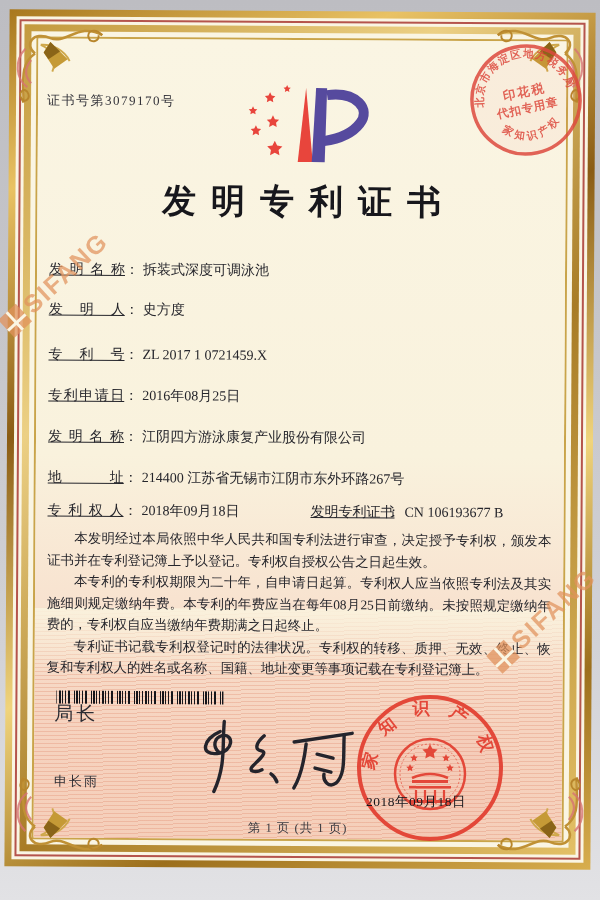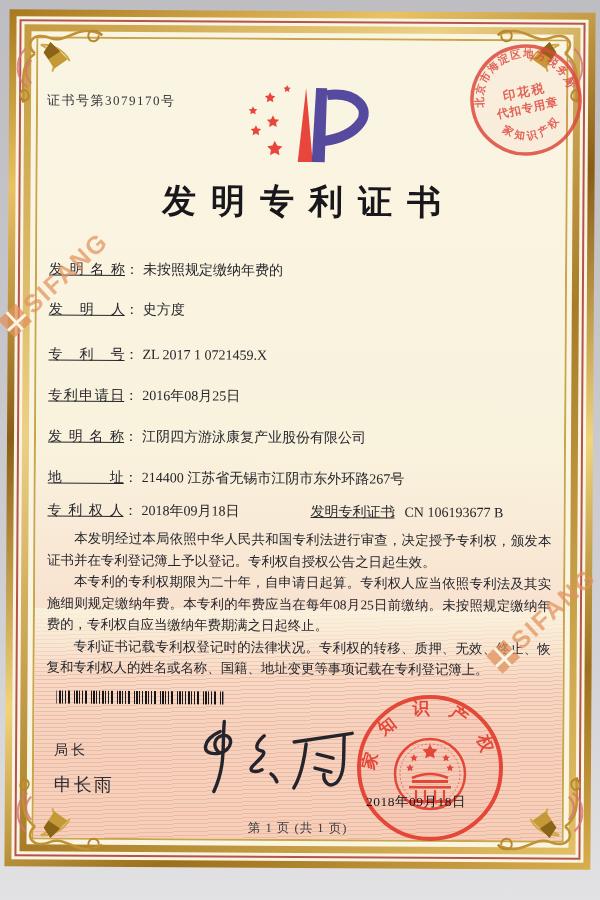--- a/index.html
+++ b/index.html
@@ -42,22 +42,22 @@
   .fields{position:absolute;left:12px;right:10px;top:0;font-size:14px;}
   .frow{position:absolute;left:0;right:0;white-space:nowrap;}
   .lbl{display:inline-block;width:76px;text-align:justify;text-align-last:justify;vertical-align:top;text-decoration:underline;}
   .val{margin-left:4px;}
   .r1{top:222px}.r2{top:262px}.r3{top:307px}.r4{top:348px}.r5{top:389px}.r6{top:430px}.r7{top:463px}
   .pair2{position:absolute;left:263px;top:0;}
   .paras{position:absolute;left:12px;right:12px;top:489px;font-size:13.4px;line-height:21.5px;text-align:justify;}
   .paras p{margin:0;text-indent:2em;}
   .barcode{position:absolute;left:22px;top:652px;width:167px;height:13px;
     background:repeating-linear-gradient(90deg,#15151a 0 1px,rgba(0,0,0,0) 1px 2.6px,#15151a 2.6px 4.6px,rgba(0,0,0,0) 4.6px 5.6px,#15151a 5.6px 6.2px,rgba(0,0,0,0) 6.2px 8.6px);}
-  .director-label{position:absolute;left:20px;top:703px;font-size:14px;letter-spacing:3px;color:#2c2c33;}
-  .director-name{position:absolute;left:20px;top:734px;font-size:18px;letter-spacing:2px;color:#2c2c33;}
+  .director-label{position:absolute;left:20px;top:662px;font-size:19px;letter-spacing:3px;color:#2c2c33;}
+  .director-name{position:absolute;left:20px;top:734px;font-size:13px;letter-spacing:2px;color:#2c2c33;}
   .signature{position:absolute;left:152px;top:676px;width:170px;height:82px;}
   .footer{position:absolute;left:0;right:0;top:780px;text-align:center;font-size:12.5px;letter-spacing:1px;color:#3a3a40;}
 
   
   .corner{position:absolute;width:96px;height:96px;pointer-events:none;}
   .c-tl{left:12px;top:16px;}
   .c-tr{right:12px;top:16px;transform:scaleX(-1);}
   .c-bl{left:12px;bottom:36px;transform:scaleY(-1);}
   .c-br{right:12px;bottom:36px;transform:scale(-1,-1);}
 
@@ -118,21 +118,21 @@
                   <use href="#st" transform="translate(31,40) scale(6.5)" fill="#e8453c"></use>
                   <use href="#st" transform="translate(11,29) scale(4.5)" fill="#e8453c"></use>
                   <use href="#st" transform="translate(28,16) scale(5.5)" fill="#e8453c"></use>
                   <use href="#st" transform="translate(45,7) scale(3.8)" fill="#e8453c"></use>
                 </svg>
 
                 <div class="title">发明专利证书</div>
 
                 <div class="fields">
                   <div class="frow r1">
-                    <span class="lbl">发明名称</span><span>：</span><span class="val">未按照规定缴纳年费的</span>
+                    <span class="lbl">发明名称</span><span>：</span><span class="val">拆装式深度可调泳池</span>
                   </div>
                   <div class="frow r2">
                     <span class="lbl">发明人</span><span>：</span><span class="val">史方度</span>
                   </div>
                   <div class="frow r3">
                     <span class="lbl">专利号</span><span>：</span><span class="val">ZL 2017 1 0721459.X</span>
                   </div>
                   <div class="frow r4">
                     <span class="lbl">专利申请日</span><span>：</span><span class="val">2016年08月25日</span>
                   </div>

